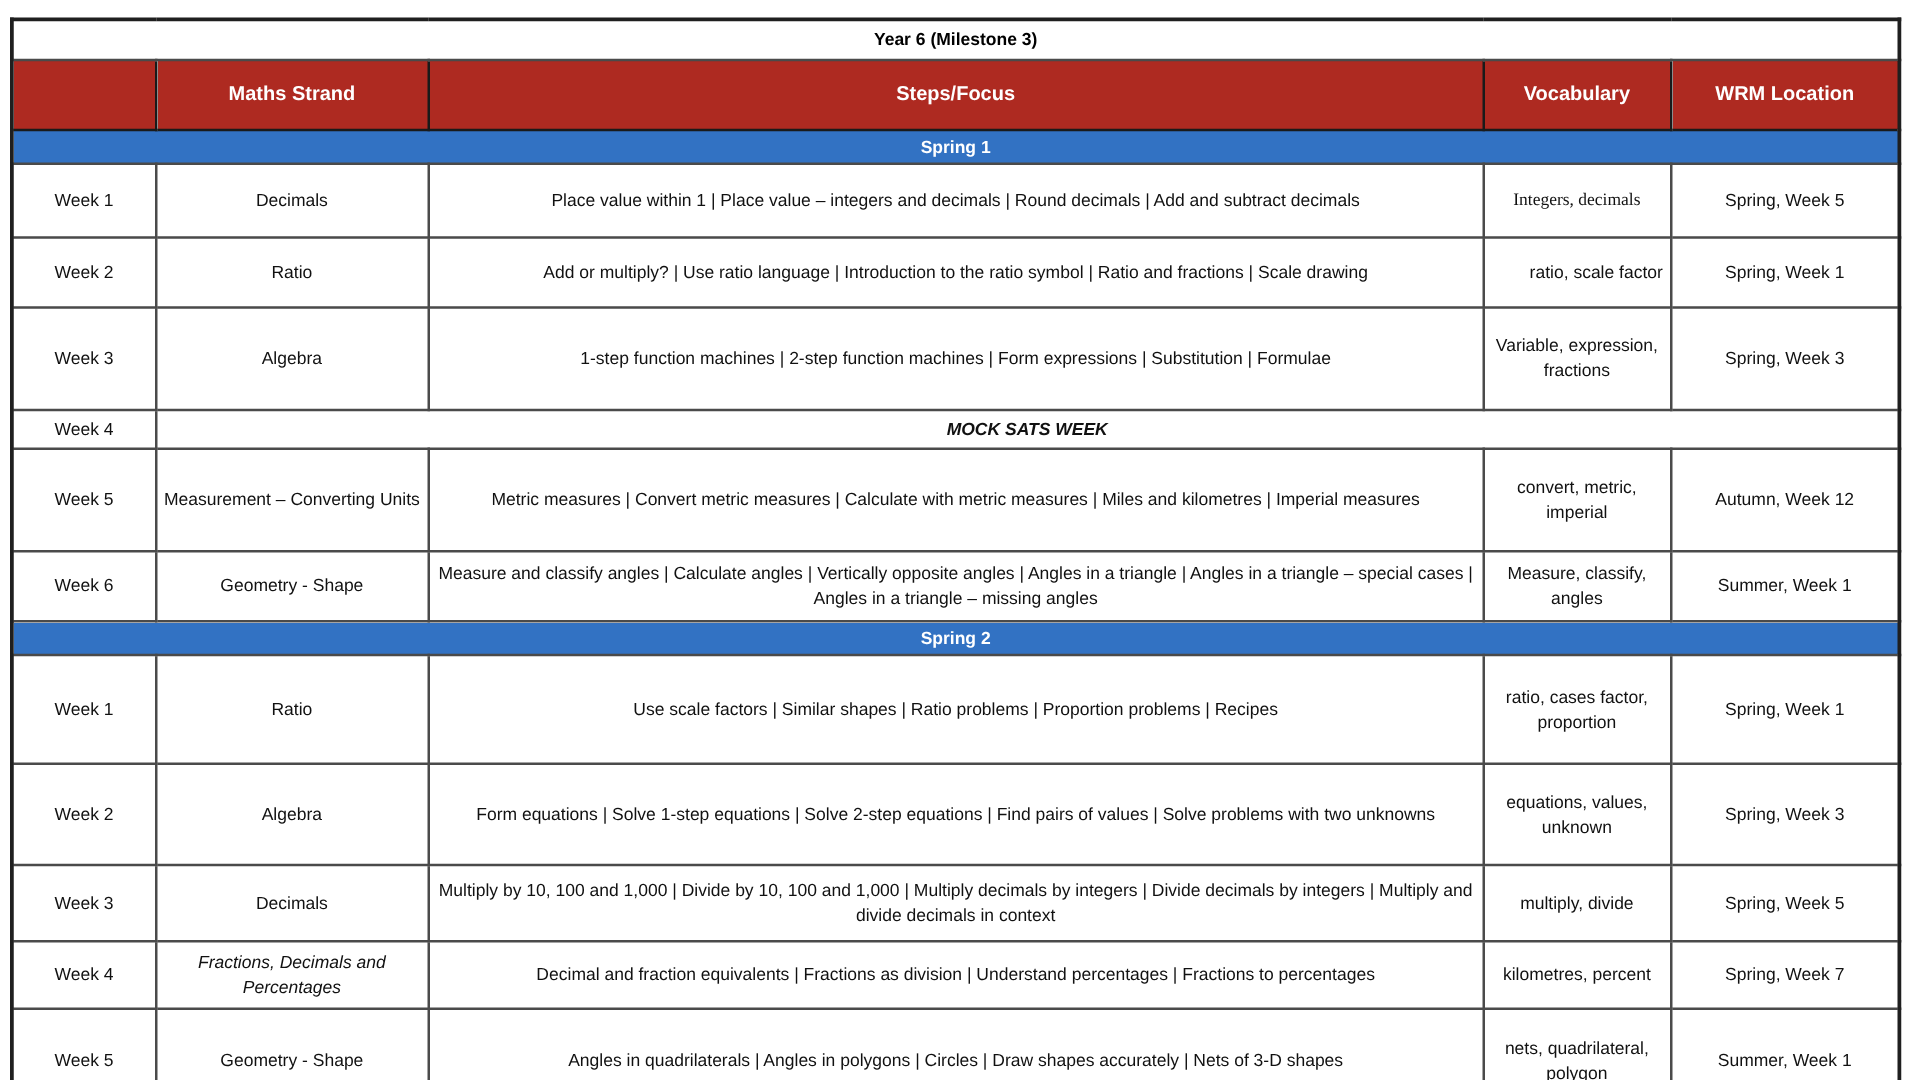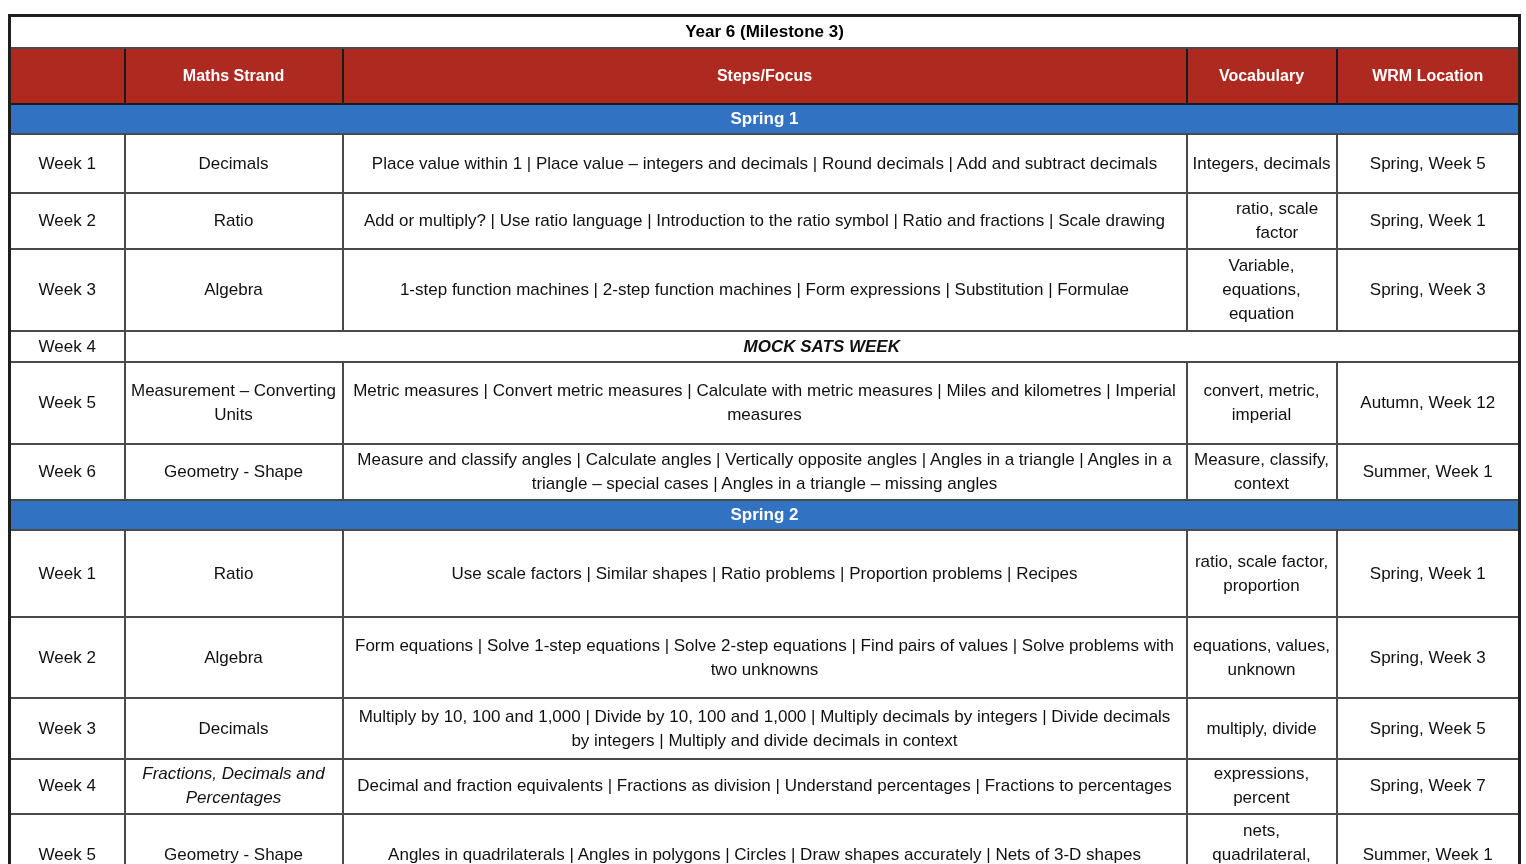--- a/index.html
+++ b/index.html
@@ -19,21 +19,21 @@
   }
   table.plan {
     border-collapse: collapse;
     table-layout: fixed;
     width: 1510px;
     border: 3px solid #1f1f1f;
   }
   table.plan td, table.plan th {
     border: 2px solid #4a4a4a;
     padding: 2px 5px;
-    font-size: 17px;
+    font-size: 14px;
     line-height: 1.42;
     text-align: center;
     vertical-align: middle;
     overflow: hidden;
     word-wrap: break-word;
   }
   td.title-cell {
     height: 26px;
     font-weight: bold;
     font-size: 16px;
@@ -95,84 +95,84 @@
         <th>WRM Location</th>
       </tr>
 
     <tr>
           <td class="band-cell" colspan="5">Spring 1</td>
         </tr>
         <tr>
           <td class="week-cell" style="height: 53px;">Week 1</td>
           <td style="height: 53px;">Decimals</td>
           <td style="height: 53px;">Place value within 1 | Place value – integers and decimals | Round decimals | Add and subtract decimals</td>
-          <td style="height: 53px;">Integers, decimals</td>
+          <td style="height: 53px; font-family: Liberation Serif, serif;">Integers, decimals</td>
           <td style="height: 53px;">Spring, Week 5</td>
         </tr>
         <tr>
           <td class="week-cell" style="height: 50px;">Week 2</td>
           <td style="height: 50px;">Ratio</td>
           <td style="height: 50px;">Add or multiply? | Use ratio language | Introduction to the ratio symbol | Ratio and fractions | Scale drawing</td>
           <td style="height: 50px; padding-left: 36px;">ratio, scale factor</td>
           <td style="height: 50px;">Spring, Week 1</td>
         </tr>
         <tr>
           <td class="week-cell" style="height: 76px;">Week 3</td>
           <td style="height: 76px;">Algebra</td>
           <td style="height: 76px;">1-step function machines | 2-step function machines | Form expressions | Substitution | Formulae</td>
-          <td style="height: 76px;">Variable, equations, equation</td>
+          <td style="height: 76px;">Variable, expression, fractions</td>
           <td style="height: 76px;">Spring, Week 3</td>
         </tr>
         <tr>
           <td class="week-cell" style="height: 25px;">Week 4</td>
           <td class="merged-note" colspan="4" style="height: 25px;">MOCK SATS WEEK</td>
         </tr>
         <tr>
           <td class="week-cell" style="height: 76px;">Week 5</td>
           <td style="height: 76px;">Measurement – Converting Units</td>
           <td style="height: 76px; margin-top: 14px;">Metric measures | Convert metric measures | Calculate with metric measures | Miles and kilometres | Imperial measures</td>
           <td style="height: 76px;">convert, metric, imperial</td>
           <td style="height: 76px;">Autumn, Week 12</td>
         </tr>
         <tr>
           <td class="week-cell" style="height: 50px;">Week 6</td>
           <td style="height: 50px;">Geometry - Shape</td>
           <td style="height: 50px; text-align: center;">Measure and classify angles | Calculate angles | Vertically opposite angles | Angles in a triangle | Angles in a triangle – special cases | Angles in a triangle – missing angles</td>
-          <td style="height: 50px;">Measure, classify, context</td>
+          <td style="height: 50px;">Measure, classify, angles</td>
           <td style="height: 50px;">Summer, Week 1</td>
         </tr>
         <tr>
           <td class="band-cell" colspan="5">Spring 2</td>
         </tr>
         <tr>
           <td class="week-cell week-top" style="height: 81px;">Week 1</td>
           <td style="height: 81px;">Ratio</td>
           <td style="height: 81px;">Use scale factors | Similar shapes | Ratio problems | Proportion problems | Recipes</td>
-          <td style="height: 81px;">ratio, scale factor, proportion</td>
+          <td style="height: 81px;">ratio, cases factor, proportion</td>
           <td style="height: 81px;">Spring, Week 1</td>
         </tr>
         <tr>
           <td class="week-cell week-top" style="height: 75px;">Week 2</td>
           <td style="height: 75px;">Algebra</td>
           <td style="height: 75px;">Form equations | Solve 1-step equations | Solve 2-step equations | Find pairs of values | Solve problems with two unknowns</td>
           <td style="height: 75px;">equations, values, unknown</td>
           <td class="valign-top" style="height: 75px;">Spring, Week 3</td>
         </tr>
         <tr>
           <td class="week-cell week-top" style="height: 55px;">Week 3</td>
           <td style="height: 55px;">Decimals</td>
           <td style="height: 55px; margin-top: 48px;">Multiply by 10, 100 and 1,000 | Divide by 10, 100 and 1,000 | Multiply decimals by integers | Divide decimals by integers | Multiply and divide decimals in context</td>
           <td style="height: 55px;">multiply, divide</td>
           <td class="valign-top" style="height: 55px;">Spring, Week 5</td>
         </tr>
         <tr>
           <td class="week-cell week-top" style="height: 48px;">Week 4</td>
           <td style="height: 48px; font-style: italic;">Fractions, Decimals and Percentages</td>
           <td style="height: 48px;">Decimal and fraction equivalents | Fractions as division | Understand percentages | Fractions to percentages</td>
-          <td style="height: 48px;">expressions, percent</td>
+          <td style="height: 48px;">kilometres, percent</td>
           <td class="valign-top" style="height: 48px;">Spring, Week 7</td>
         </tr>
         <tr>
           <td class="week-cell week-top" style="height: 78px;">Week 5</td>
           <td style="height: 78px;">Geometry - Shape</td>
           <td style="height: 78px;">Angles in quadrilaterals | Angles in polygons | Circles | Draw shapes accurately | Nets of 3-D shapes</td>
           <td style="height: 78px;">nets, quadrilateral, polygon</td>
           <td style="height: 78px;">Summer, Week 1</td>
         </tr>
       </tbody>

